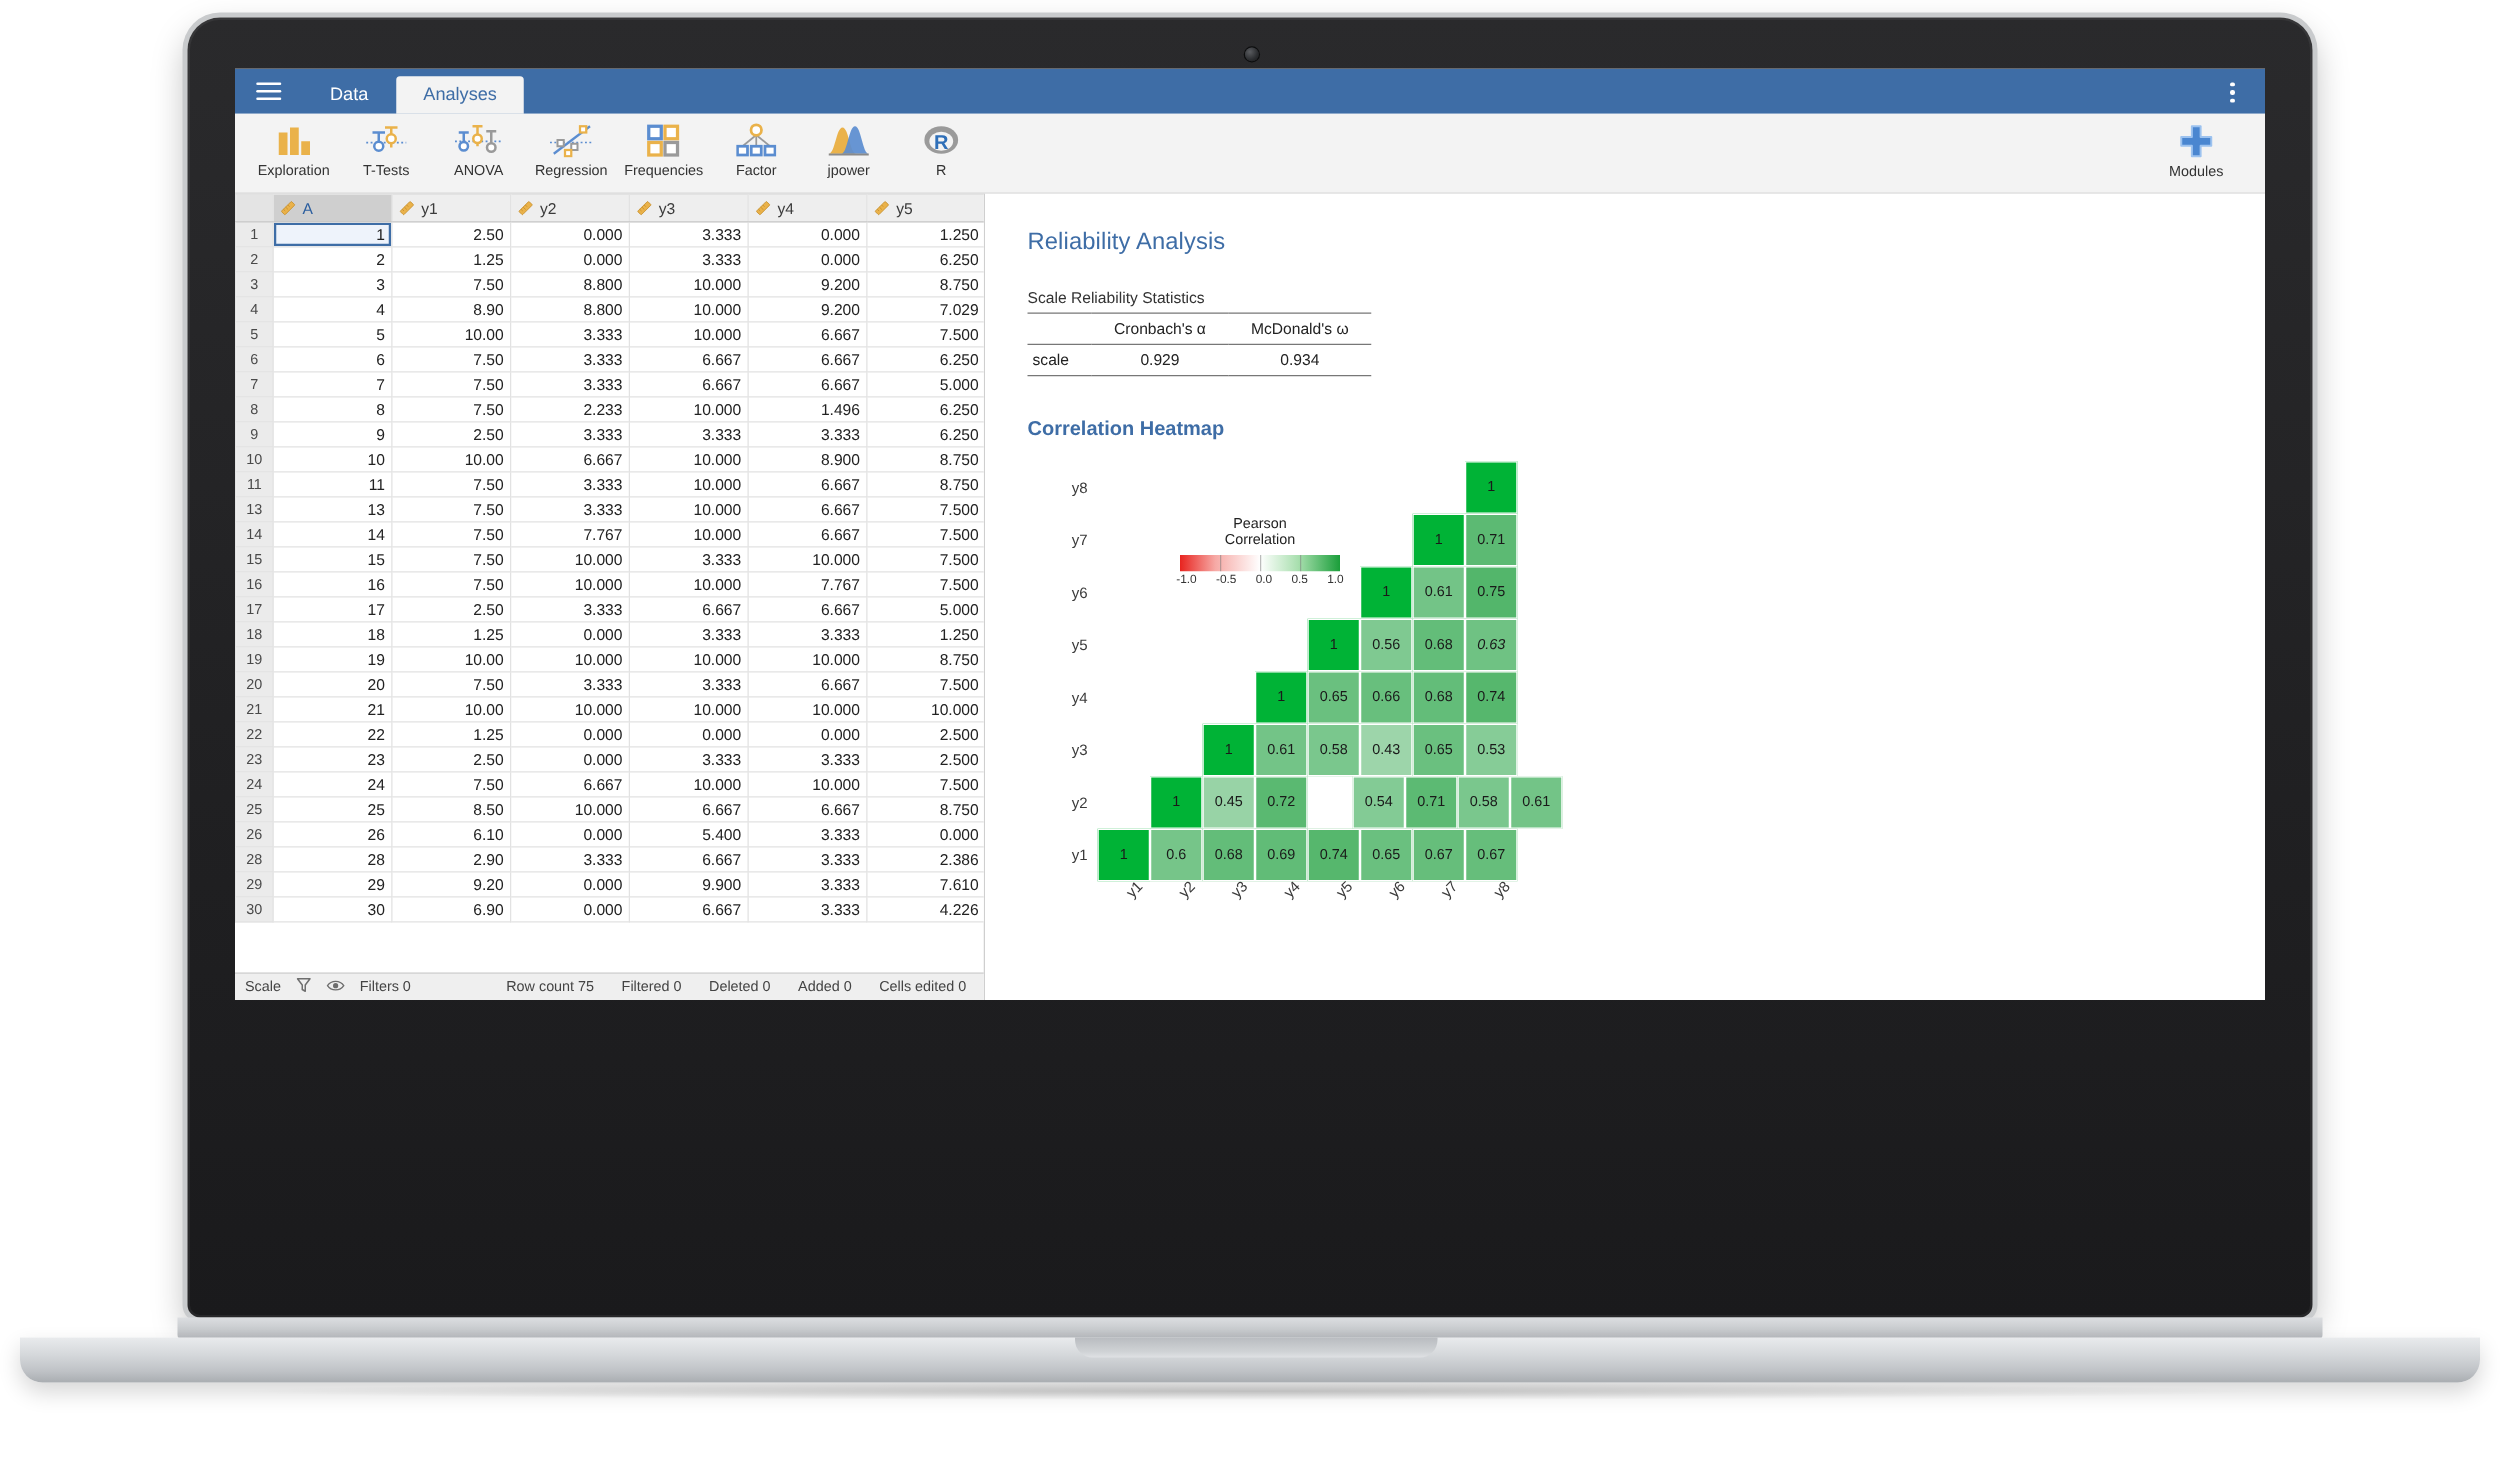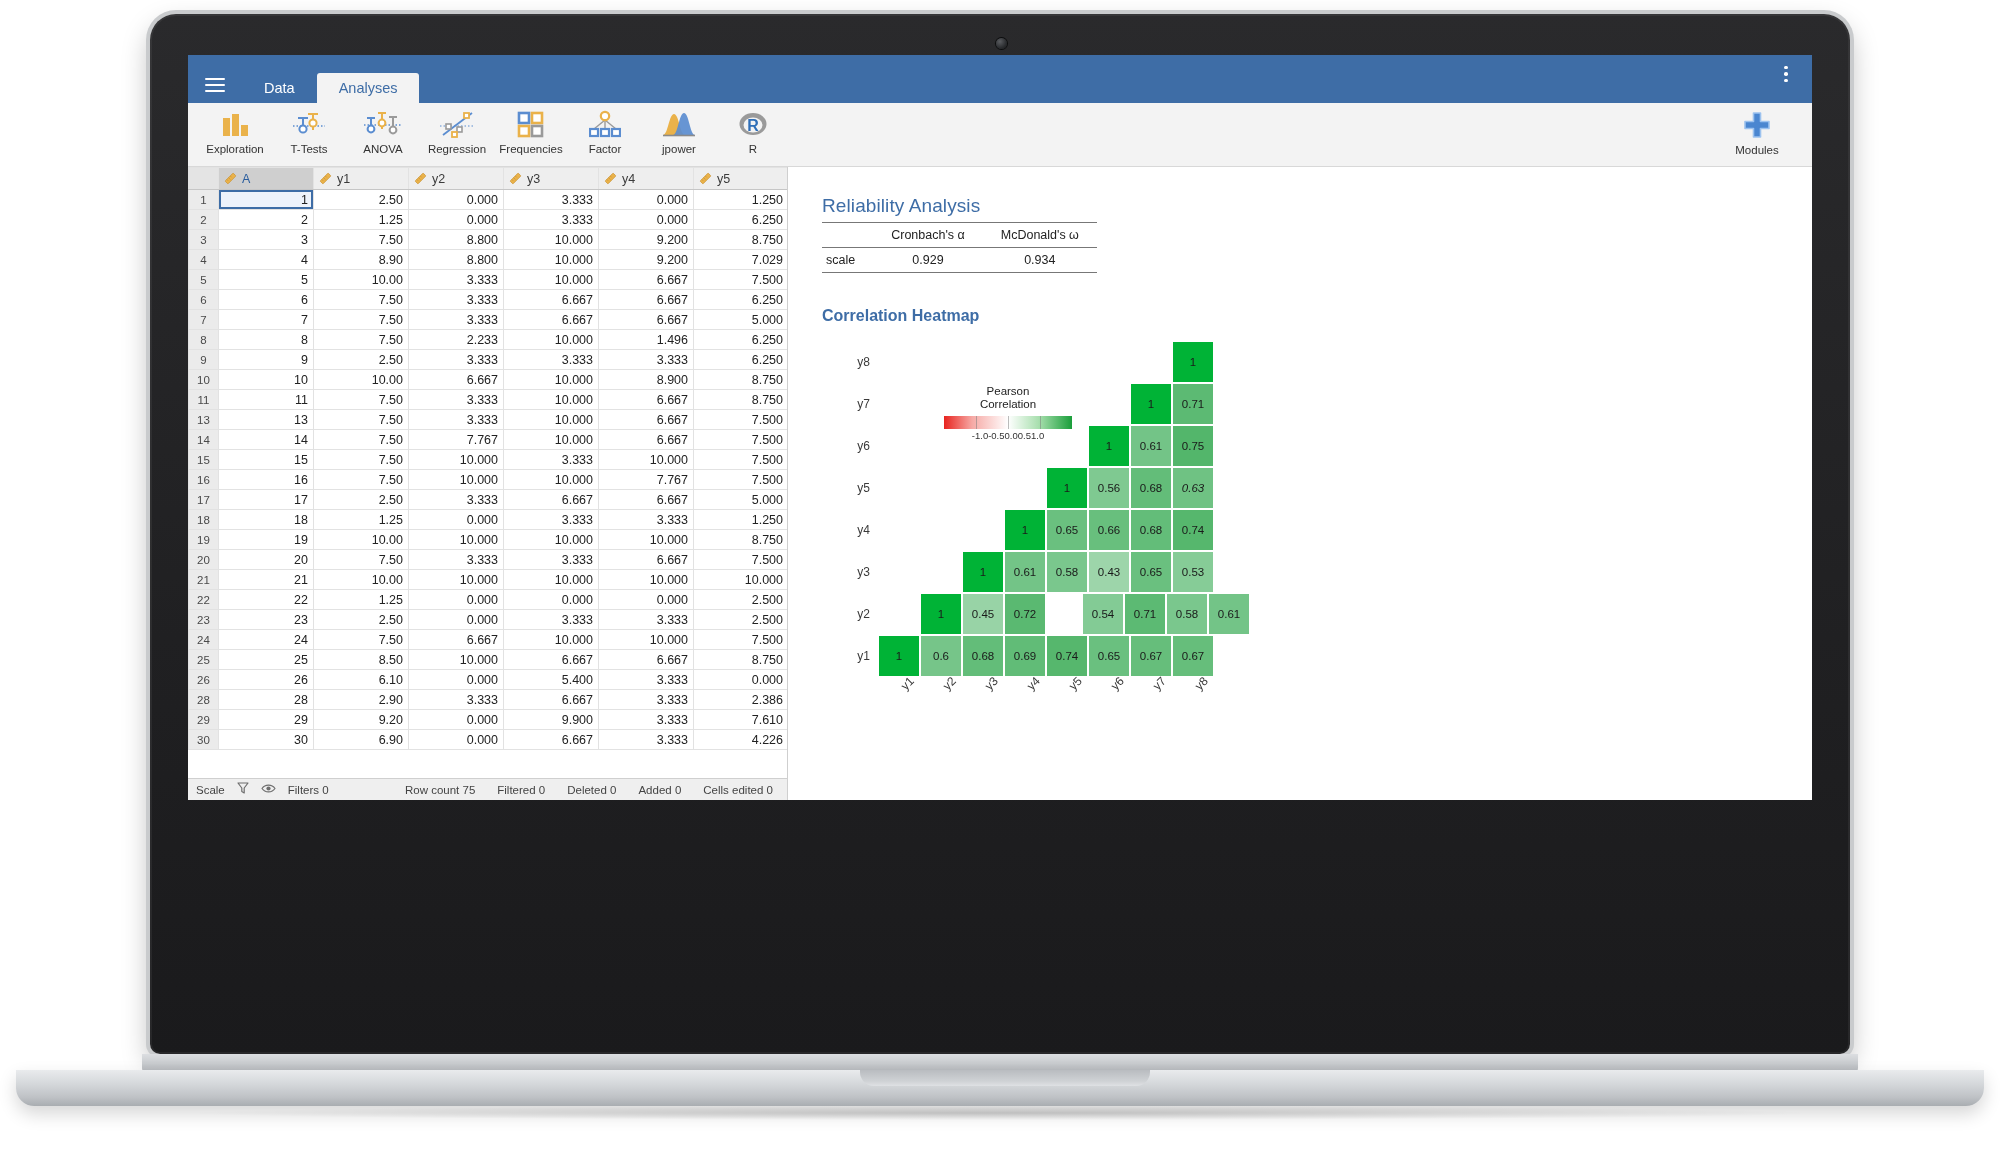--- a/index.html
+++ b/index.html
@@ -66,21 +66,21 @@
   .deck-shadow {
     position: absolute; left: 200px; top: 66px; width: 1600px; height: 14px;
     background: radial-gradient(ellipse at center, rgba(0,0,0,.18) 0%, rgba(0,0,0,0) 72%);
   }
 
   
   .app { position: relative; width: 100%; height: 100%; background: #fff; display: flex; flex-direction: column; }
 
   
   .tabbar {
-    height: 48px; background: #3e6da6; display: flex; align-items: flex-end;
+    height: 36px; background: #3e6da6; display: flex; align-items: flex-end;
     position: relative; flex: none;
   }
   .hamburger {
     width: 54px; height: 36px; display: flex; flex-direction: column;
     align-items: center; justify-content: center; gap: 4px; cursor: pointer;
   }
   .hamburger span { display: block; width: 20px; height: 2px; background: #fff; border-radius: 1px; }
   .tab {
     height: 30px; padding: 0 22px; display: flex; align-items: center;
     color: #ffffff; font-size: 14.5px; cursor: pointer;
@@ -170,21 +170,21 @@
     transform: rotate(-45deg); transform-origin: left top; white-space: nowrap;
   }
   .legend { position: absolute; left: 116px; top: 44px; width: 140px; text-align: center; }
   .legend-title { font-size: 11.5px; color: #222; line-height: 13px; }
   .legend-bar {
     margin: 5px auto 0; width: 128px; height: 13px;
     background: linear-gradient(90deg,#e8241f 0%, #f6a9a5 22%, #ffffff 50%, #a8dfae 74%, #1a9e3a 100%);
     position: relative;
   }
   .legend-bar i { position: absolute; top: 0; width: 1px; height: 13px; background: rgba(120,120,120,.5); }
-  .legend-ticks { display: flex; justify-content: center; width: 134px; margin: 1px auto 0; }
+  .legend-ticks { display: flex; justify-content: space-between; width: 134px; margin: 1px auto 0; }
   .legend-ticks span { font-size: 9.5px; color: #333; }
 </style>
 </head>
 <body>
 
 <div id="stage">
 
   <div class="laptop-lid"></div>
   <div class="lid-inner"></div>
   <div class="webcam"></div>
@@ -702,20 +702,21 @@
               <span>Deleted 0</span>
               <span>Added 0</span>
               <span>Cells edited 0</span>
             </div>
           </div>
         </div>
 
         <div class="results">
           <div class="res-title">Reliability Analysis</div>
 
+          <div class="tbl-cap">Scale Reliability Statistics</div>
           <table class="stat">
             <thead>
               <tr>
                 <th class="blank"></th>
                 <th>Cronbach's α</th>
                 <th>McDonald's ω</th>
               </tr>
             </thead>
             <tbody>
               <tr>

